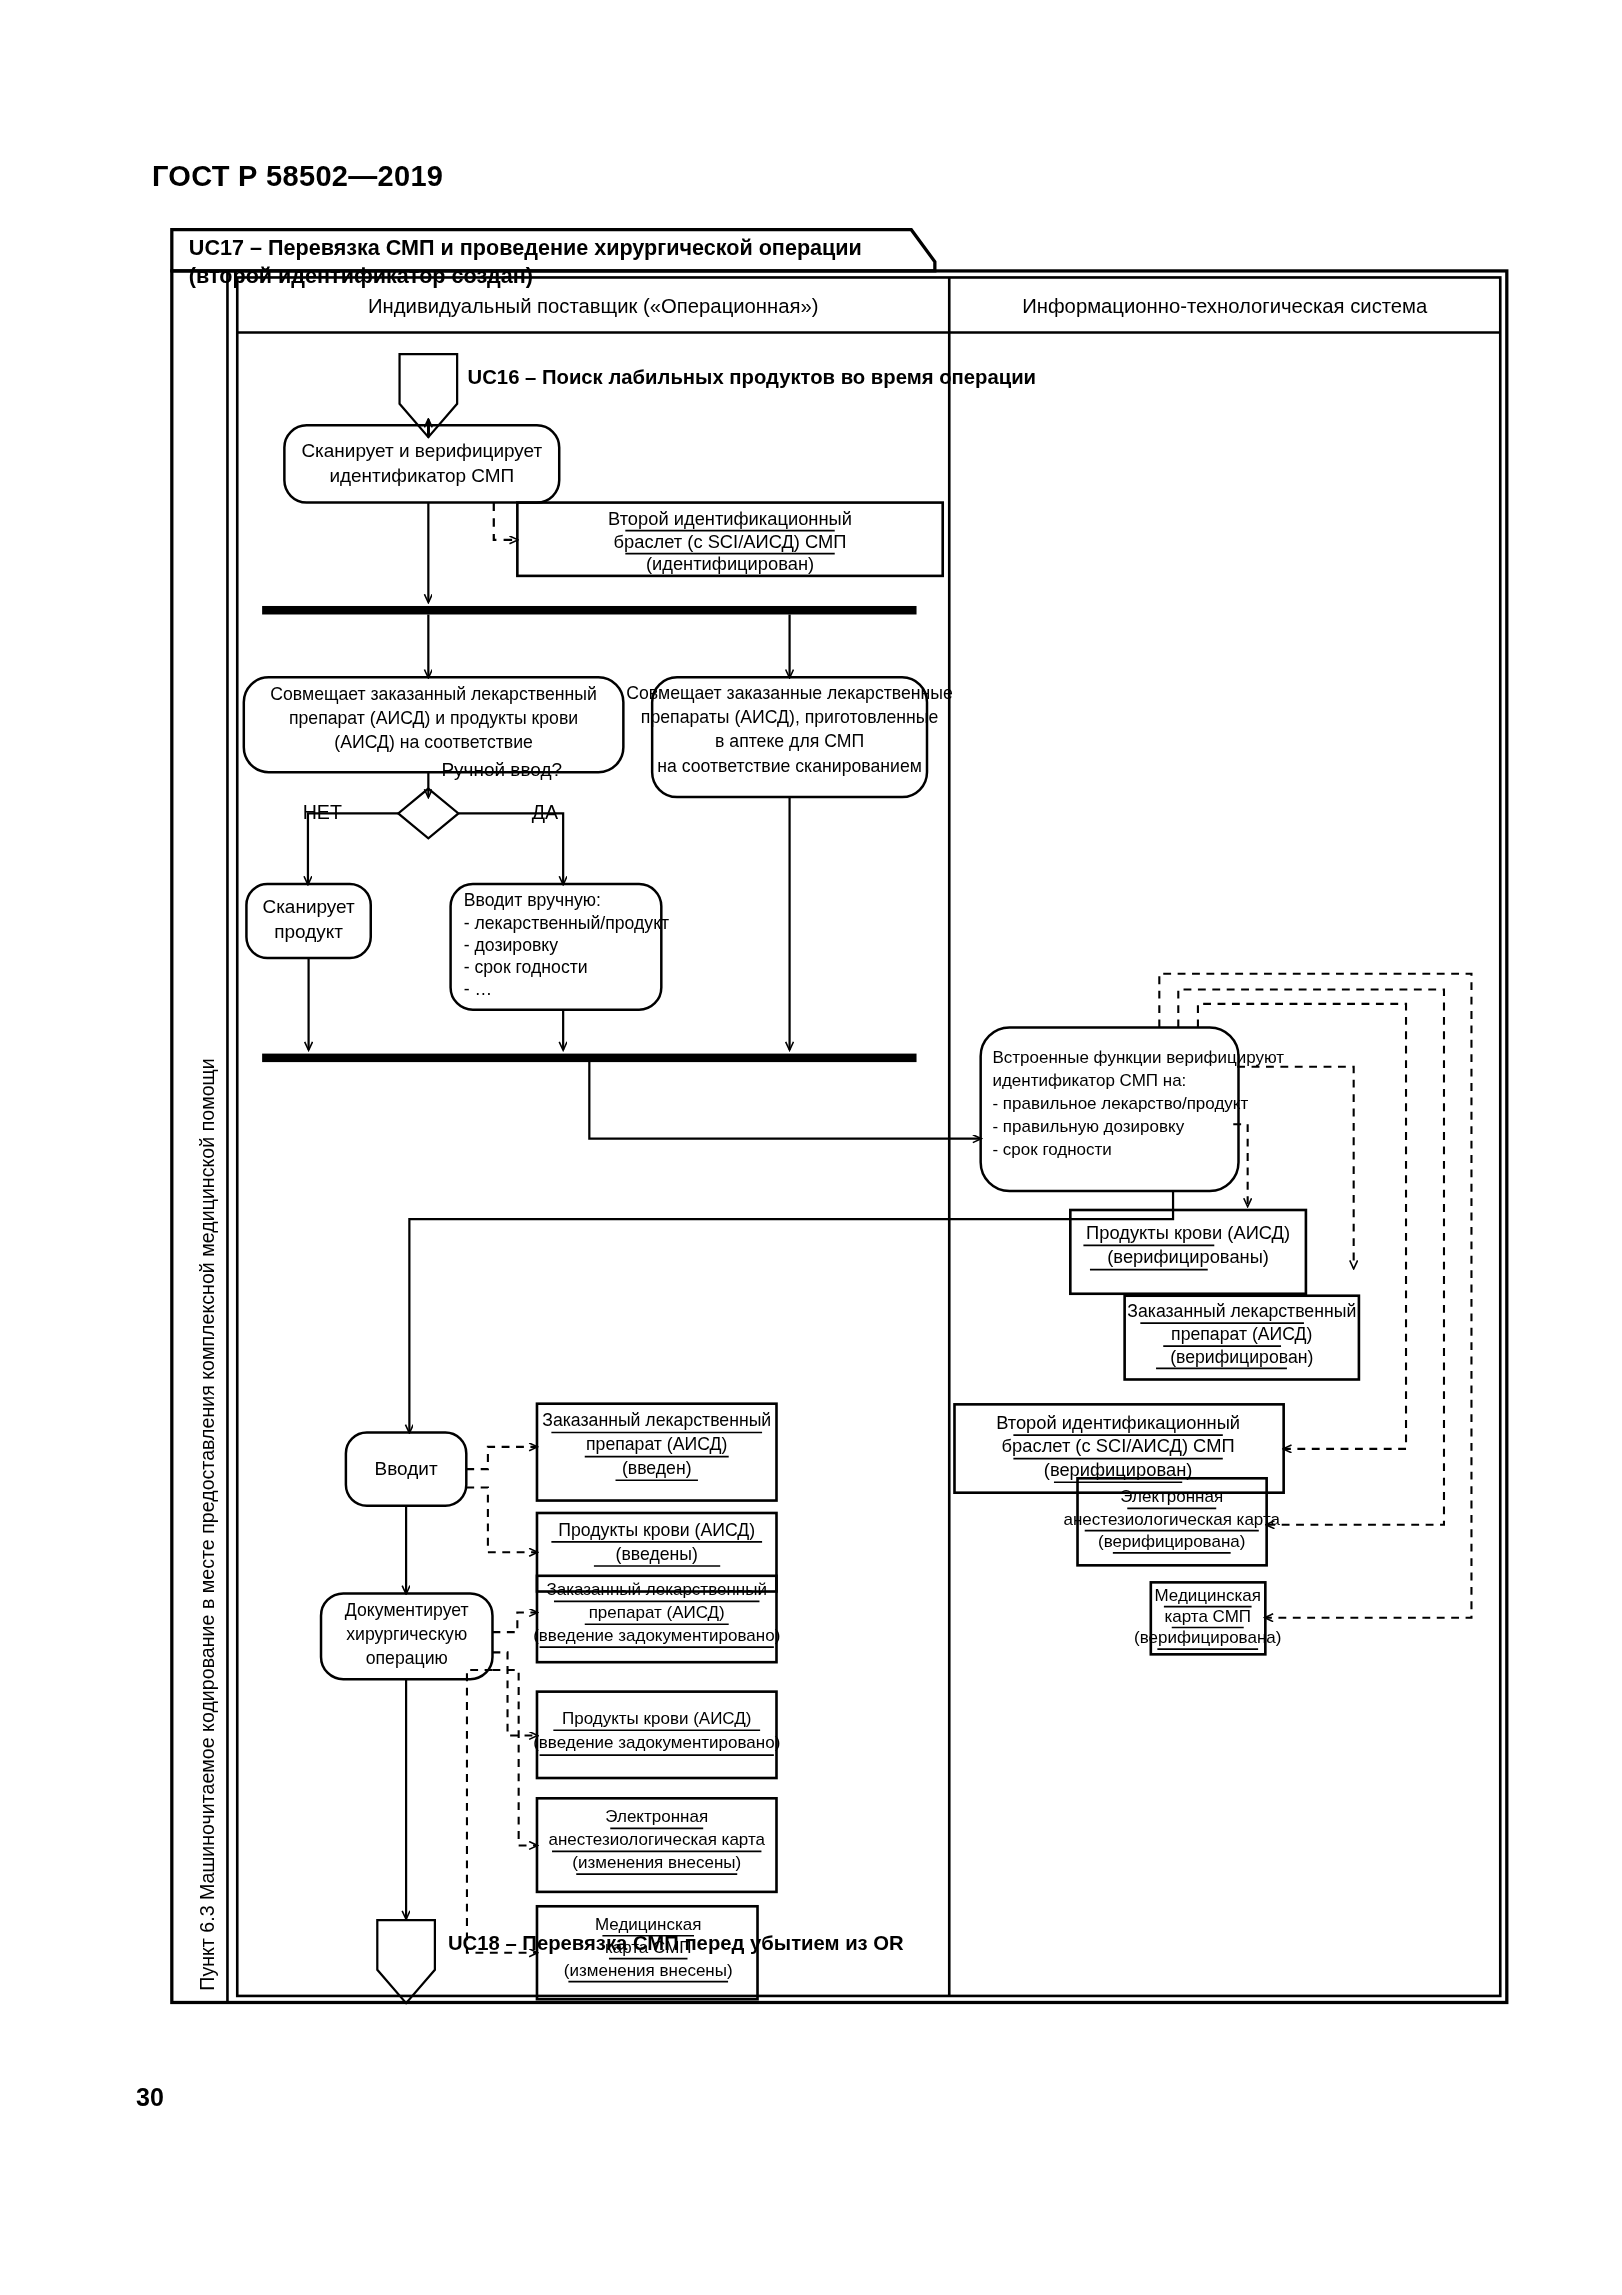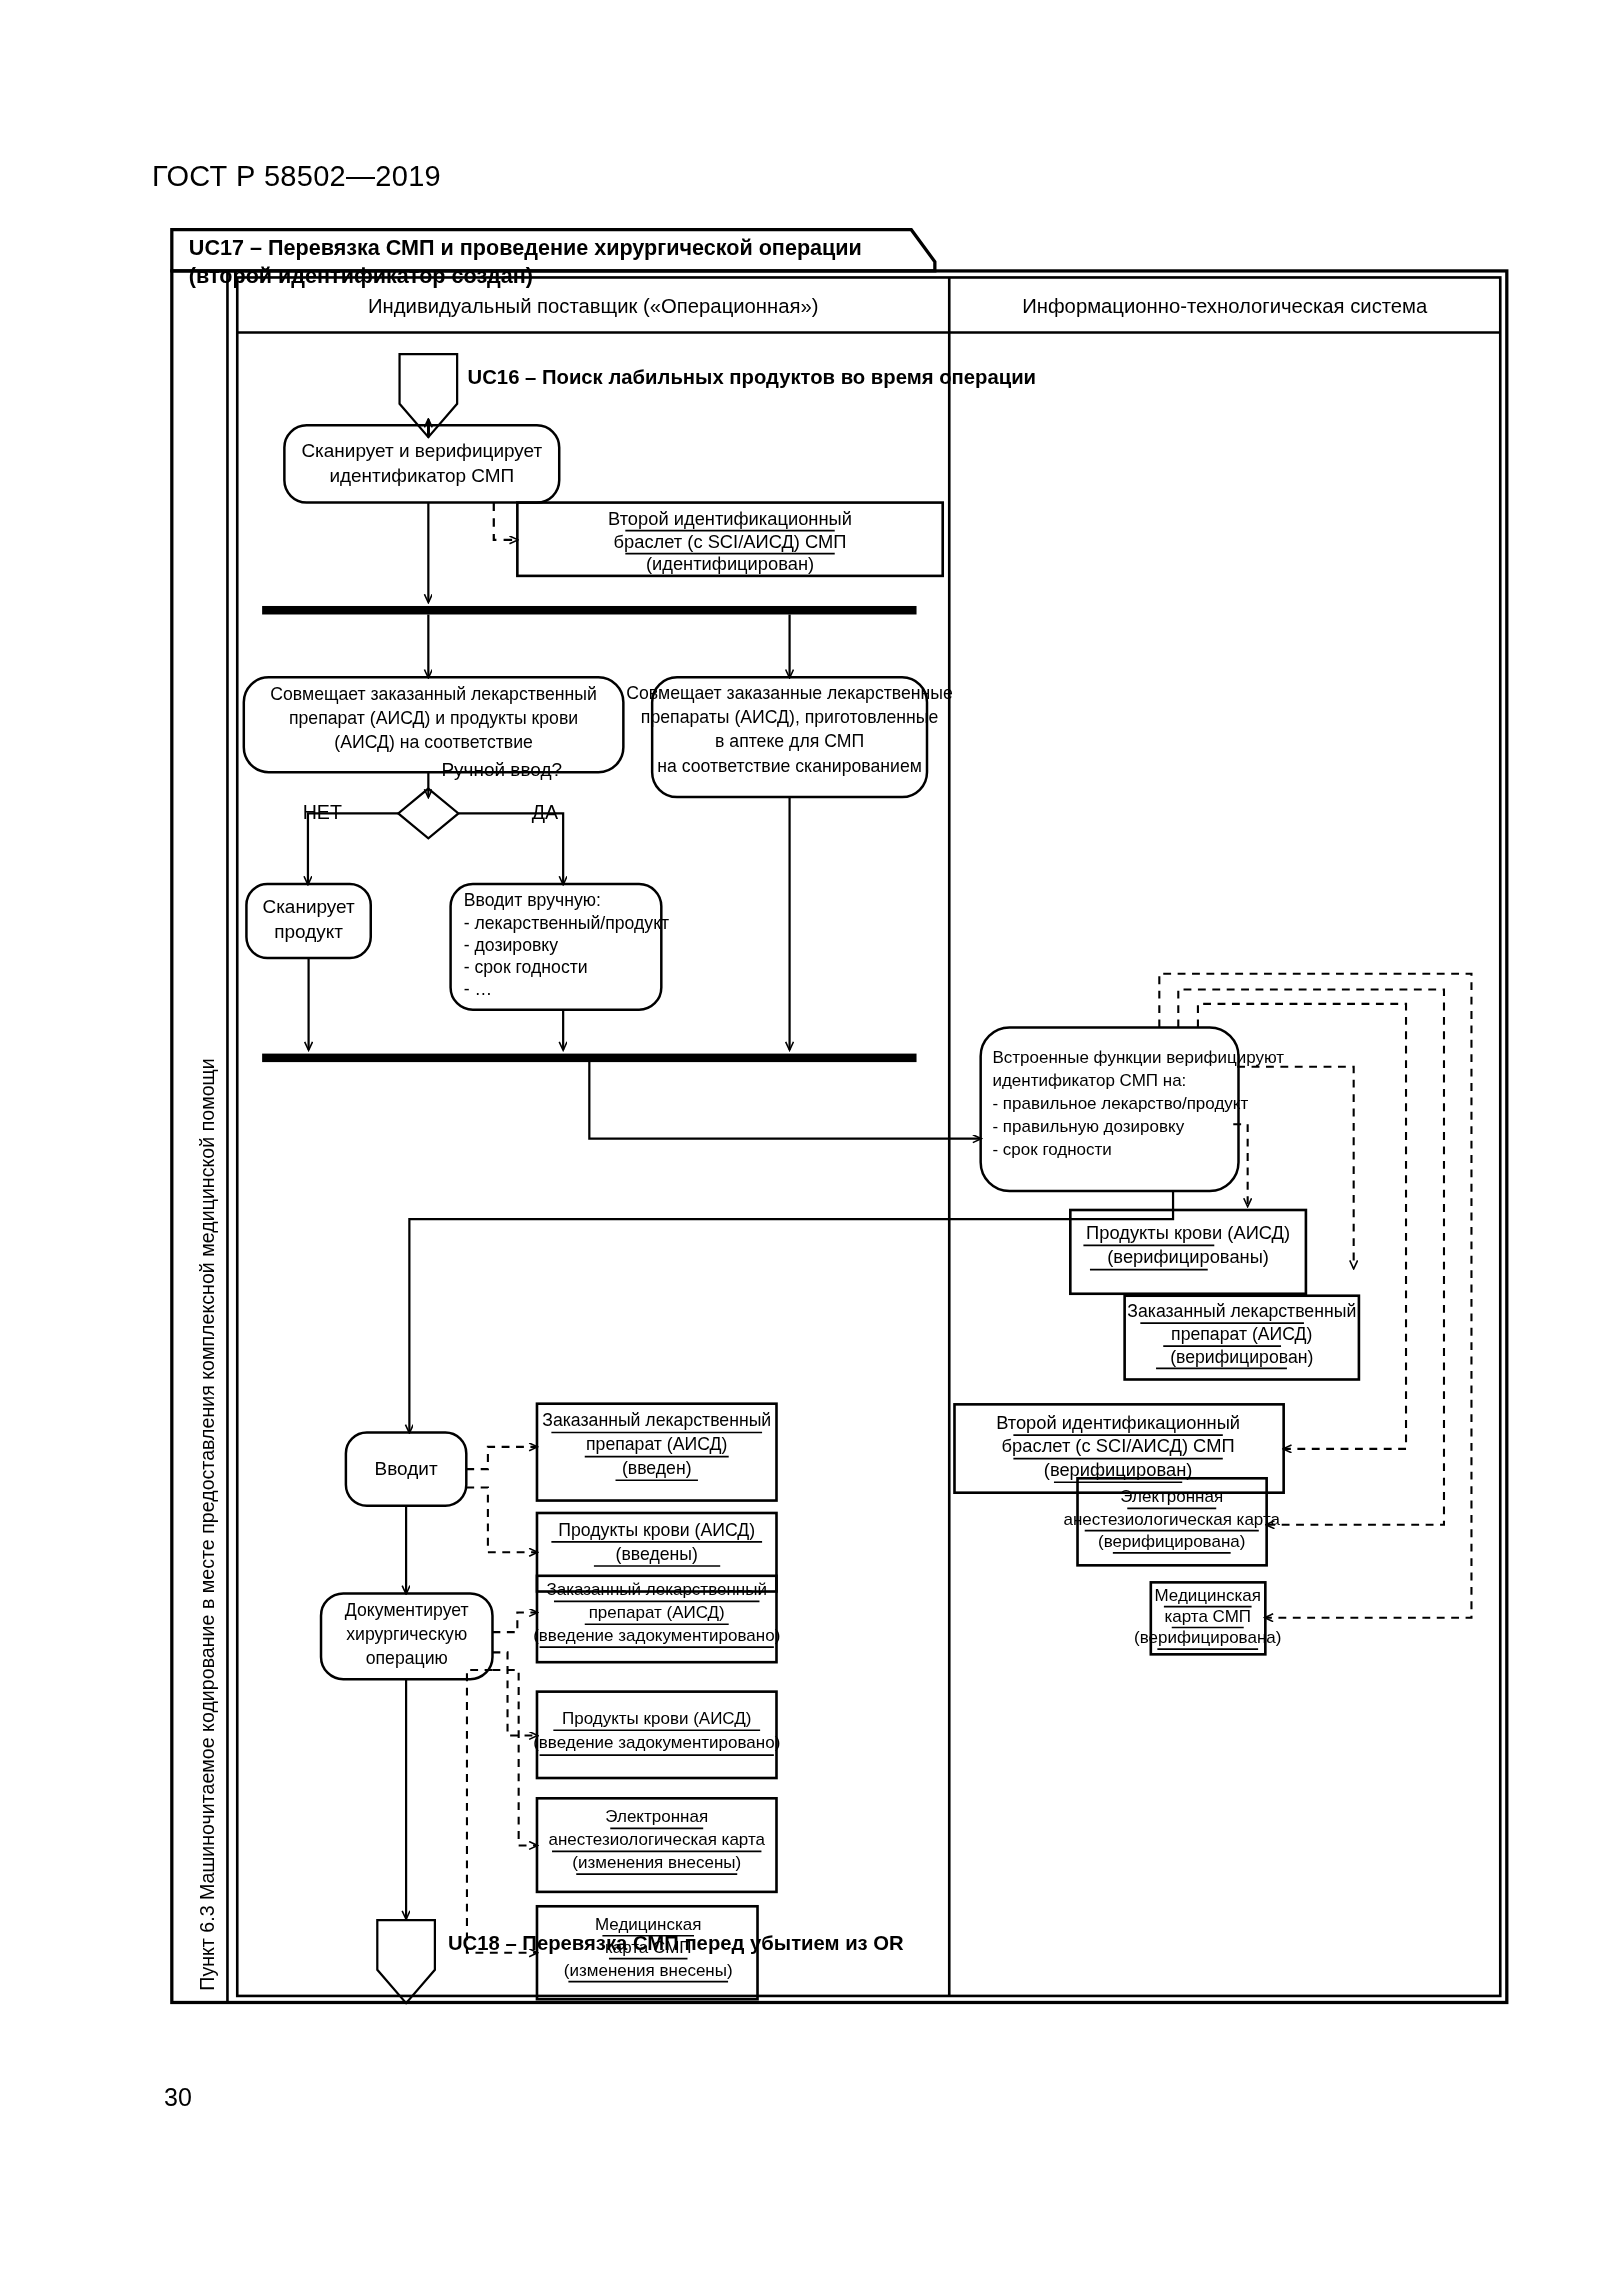--- a/index.html
+++ b/index.html
@@ -1,19 +1,19 @@
 <!DOCTYPE html>
 <html style="font-size:10.5px"><head>
 <meta charset="utf-8">
 <style>
   html,body{margin:0;padding:0;background:#fff;}
   body{width:1623px;height:2295px;position:relative;
        font-family:"Liberation Sans","DejaVu Sans",sans-serif;color:#000;}
-  #doc-header{position:absolute;left:152px;top:160px;font-size:29px;font-weight:normal;letter-spacing:0.3px;text-align:center;}
-  #page-number{position:absolute;left:164px;top:2083px;font-size:25px;}
+  #doc-header{position:absolute;left:152px;top:160px;font-size:29px;font-weight:bold;letter-spacing:0.3px;text-align:center;}
+  #page-number{position:absolute;left:136px;top:2083px;font-size:25px;font-weight:bold;}
   #diagram-root{position:absolute;left:0;top:0;width:1623px;height:2295px;border-radius:26px;}
   svg{display:block;}
   .fl{font-family:"Liberation Sans","DejaVu Sans",sans-serif;}
   text{dominant-baseline:middle;}
 </style>
 </head>
 <body>
 
 <div id="doc-header">ГОСТ Р 58502—2019</div>
 

